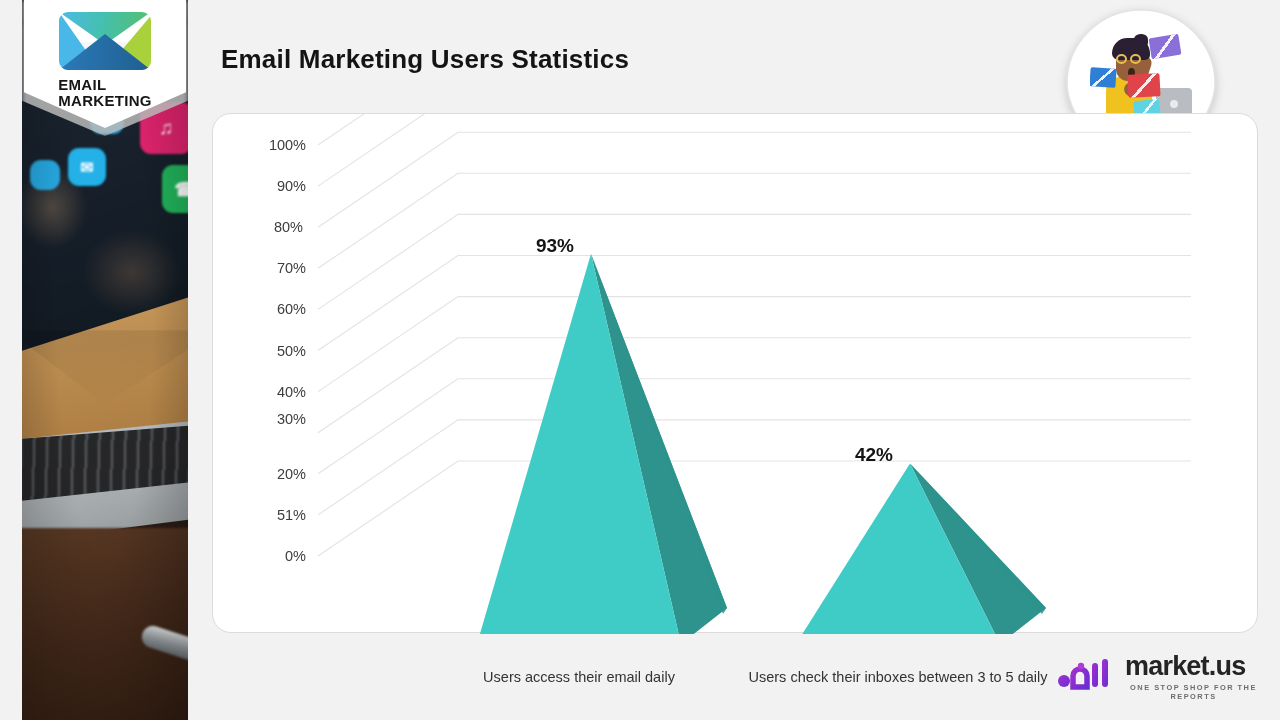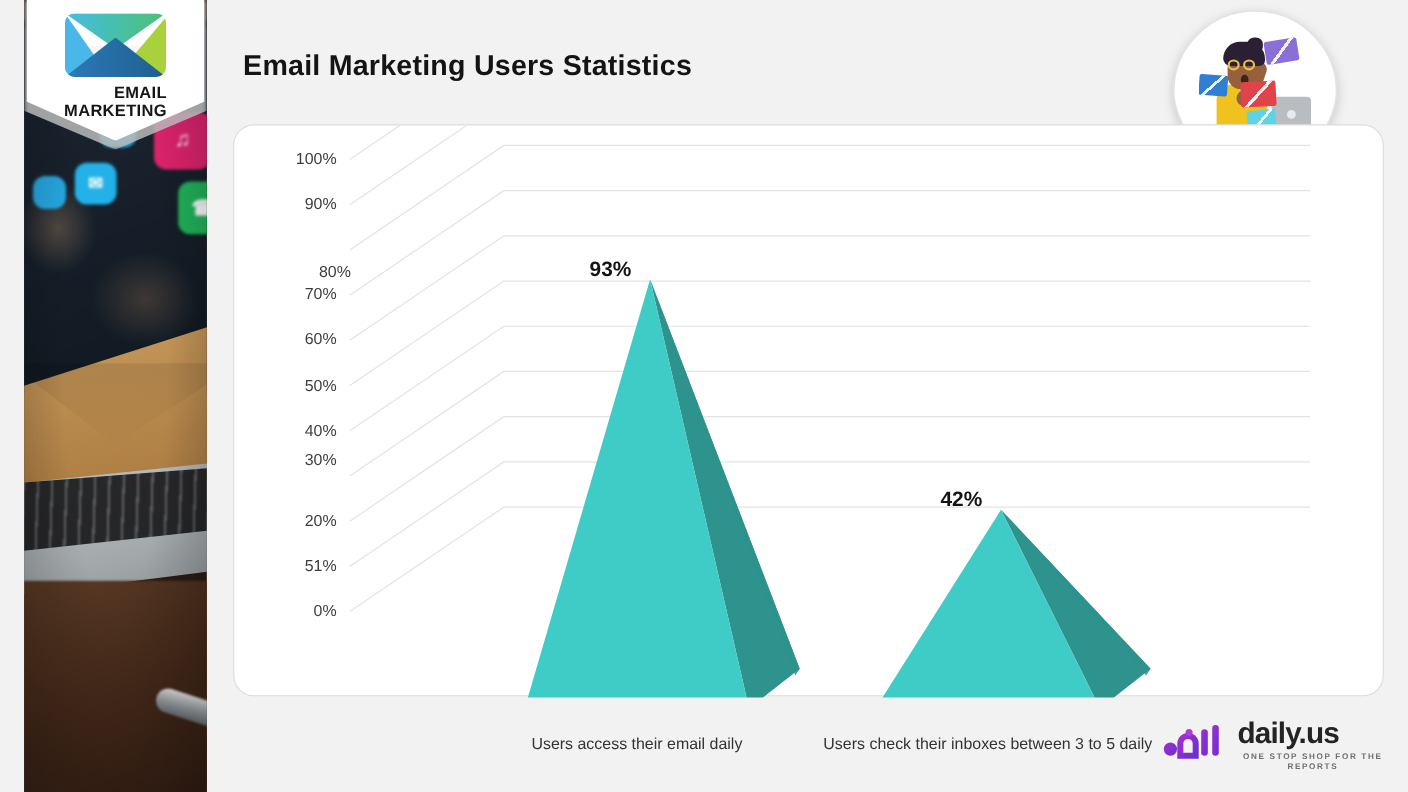--- a/index.html
+++ b/index.html
@@ -108,21 +108,21 @@
   .env-right { right: 0; top: 0; width: 50%; height: 100%; background: #a8d13b;
             clip-path: polygon(100% 0, 100% 100%, 0 100%, 100% 6%); }
   .env-left { left: 0; top: 0; width: 44%; height: 100%; background: #49b7e8;
             clip-path: polygon(0 0, 0 100%, 100% 100%); }
   .env-bot { left: 0; bottom: 0; width: 100%; height: 62%;
             background: linear-gradient(90deg, #2b7ab8, #1f5f90);
             clip-path: polygon(50% 0, 100% 100%, 0 100%); }
   .env-body { position: absolute; inset: 0;
             background: linear-gradient(180deg, transparent 52%, rgba(0,0,0,.03) 52%); }
   .badge-text {
-    margin-top: 7px; text-align: right; line-height: 1.08;
+    margin-top: 7px; text-align: left; line-height: 1.08;
     font-size: 15px; font-weight: 800; letter-spacing: .3px; color: #161616;
   }
 
   
   .page-title {
     position: absolute; left: 221px; top: 44px;
     font-size: 26px; font-weight: 800; color: #141414; letter-spacing: .2px;
   }
 
   
@@ -280,21 +280,21 @@
           <polygon points="378,139.76999999999998 514,494 468,530" fill="#2d938c"></polygon>
           <polygon points="378,139.76999999999998 514,494 510,500" fill="#2d938c" opacity="0.85"></polygon>
           <polygon points="378,139.76999999999998 468,530 264,530" fill="#40ccc6"></polygon>
           <polygon points="697,349.38 833,494 787,530" fill="#2d938c"></polygon>
           <polygon points="697,349.38 833,494 829,500" fill="#2d938c" opacity="0.85"></polygon>
           <polygon points="697,349.38 787,530 583,530" fill="#40ccc6"></polygon>
         </svg>
       <div class="axis-labels" id="axis-labels">
           <div class="ytick" style="left: 13px; top: 31px; width: 80px;">100%</div>
           <div class="ytick" style="left: 13px; top: 72.1px; width: 80px;">90%</div>
-          <div class="ytick" style="left: 26px; top: 113.2px; width: 80px; margin-top: 21px;">80%</div>
+          <div class="ytick" style="left: 10px; top: 113.2px; width: 80px;">80%</div>
           <div class="ytick" style="left: 13px; top: 154.3px; width: 80px;">70%</div>
           <div class="ytick" style="left: 13px; top: 195.4px; width: 80px;">60%</div>
           <div class="ytick" style="left: 13px; top: 236.5px; width: 80px;">50%</div>
           <div class="ytick" style="left: 13px; top: 277.6px; width: 80px;">40%</div>
           <div class="ytick" style="left: 13px; top: 305px; width: 80px;">30%</div>
           <div class="ytick" style="left: 13px; top: 359.8px; width: 80px;">20%</div>
           <div class="ytick" style="left: 13px; top: 400.9px; width: 80px;">51%</div>
           <div class="ytick" style="left: 13px; top: 442px; width: 80px;">0%</div>
           <div class="dlabel" style="left: 342px; top: 142.77px;">93%</div>
           <div class="cat-label" style="left: 201px; top: 554px; width: 330px;">Users access their email daily</div>
@@ -312,18 +312,18 @@
             <stop offset="1" stop-color="#6a2fd0"></stop>
         </linearGradient>
       </defs>
       <circle cx="7" cy="24" r="6" fill="url(#bg1)"></circle>
       <path d="M16 30 L16 19 A7 7 0 0 1 30 19 L30 30 Z" fill="none" stroke="url(#bg1)" stroke-width="5.5" stroke-linecap="round"></path>
       <rect x="35" y="6" width="6" height="24" rx="3" fill="url(#bg1)"></rect>
       <rect x="45" y="2" width="6" height="28" rx="3" fill="url(#bg1)"></rect>
       <circle cx="24" cy="9" r="3.2" fill="#b23ad8"></circle>
     </svg>
     <div class="brand-txt">
-      <div class="brand-name">daily.us</div>
+      <div class="brand-name">market.us</div>
       <div class="brand-tag">ONE STOP SHOP FOR THE REPORTS</div>
     </div>
   </div>
 
 </div>
 
 </body></html>

